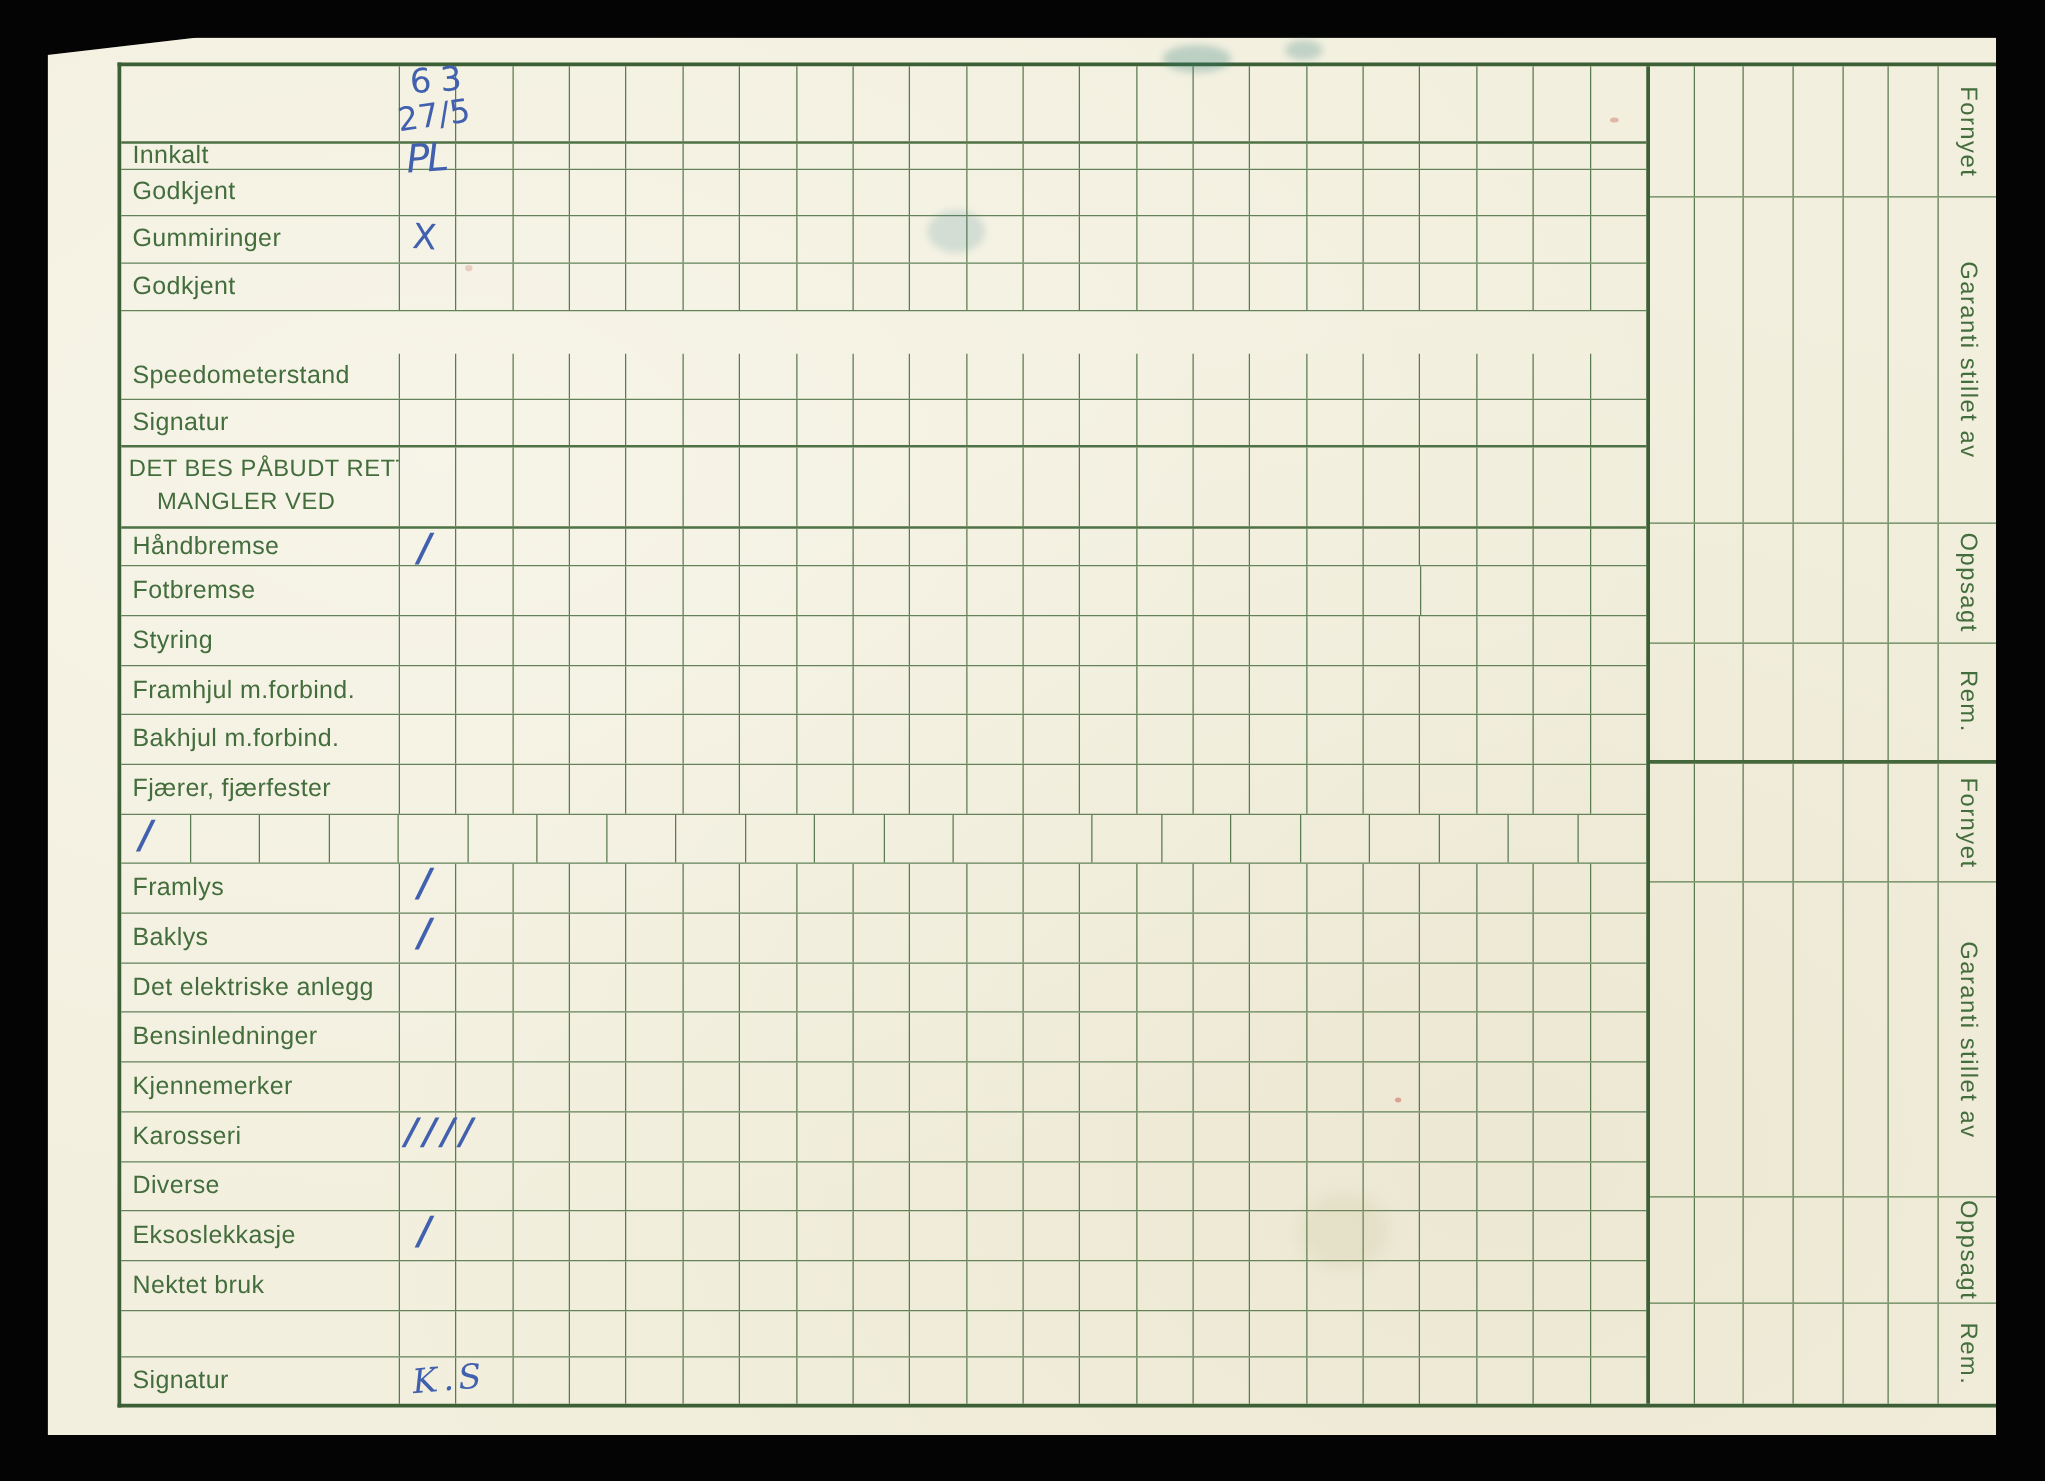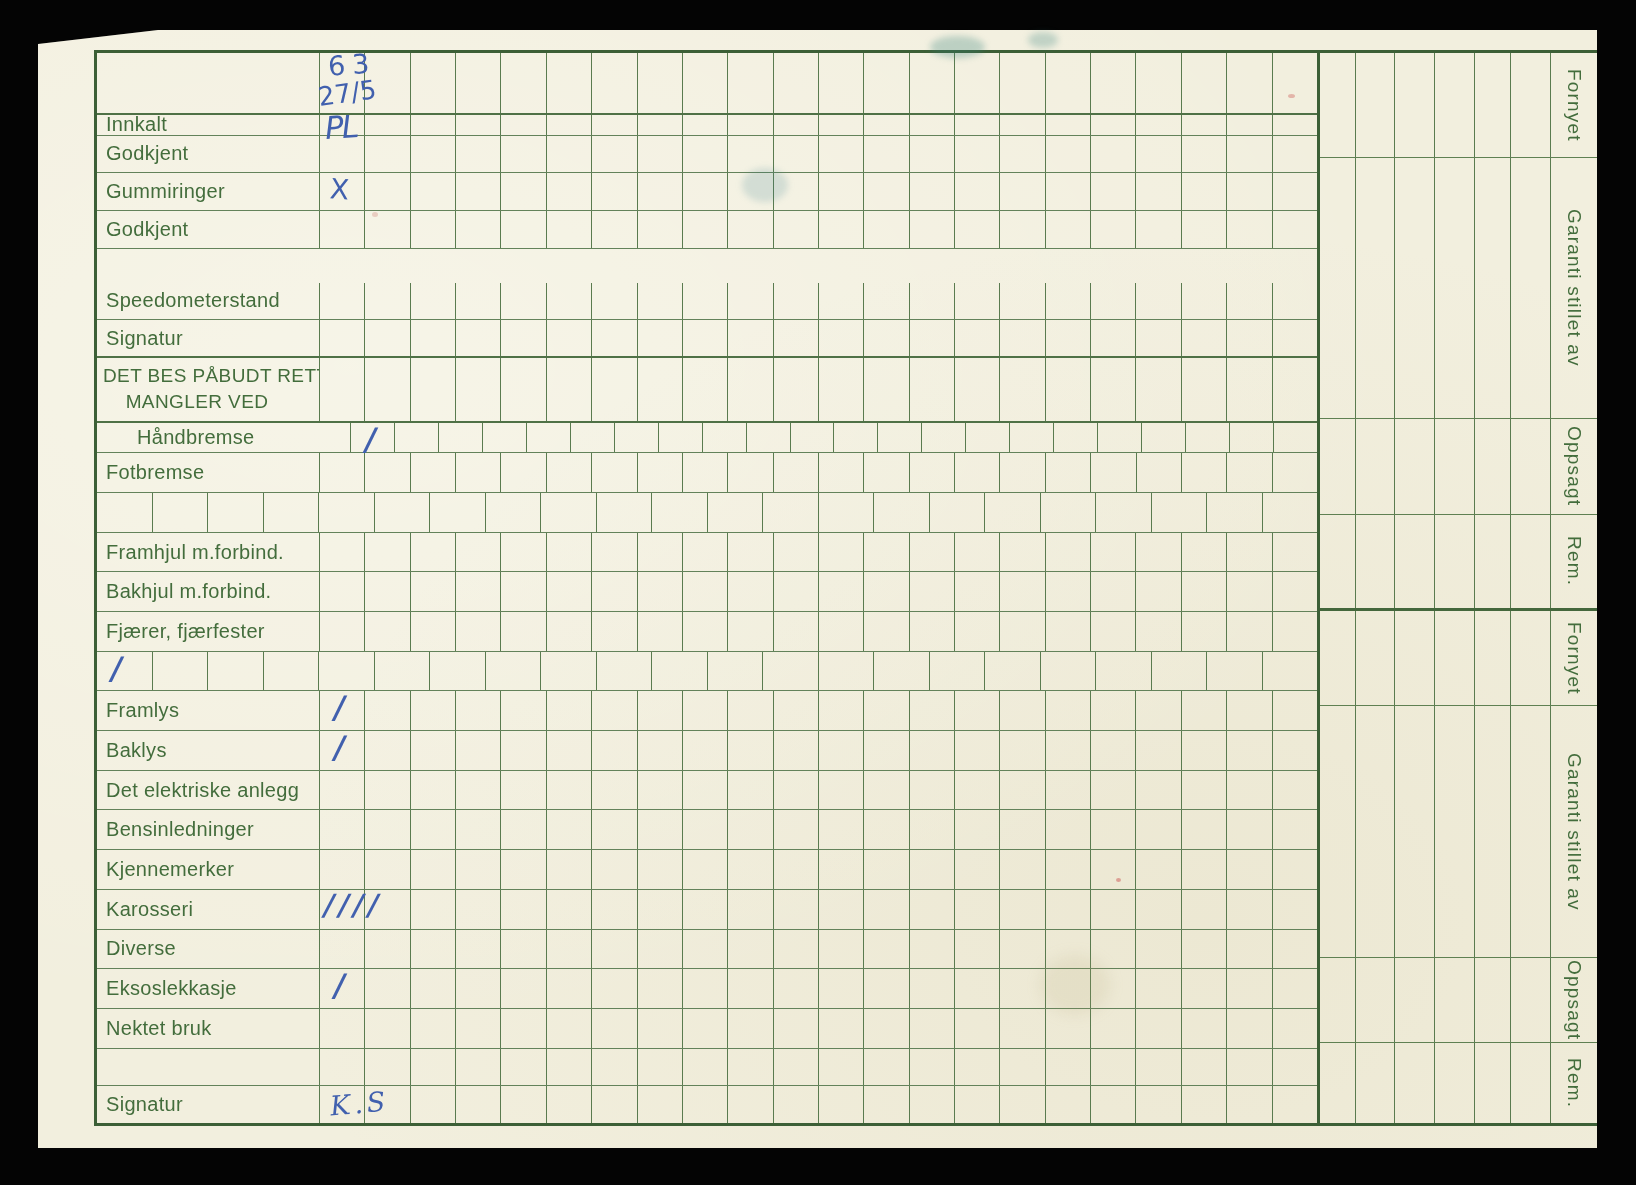--- a/index.html
+++ b/index.html
@@ -277,21 +277,21 @@
             <div class="cell"></div>
             <div class="cell"></div>
             <div class="cell"></div>
             <div class="cell"></div>
             <div class="cell"></div>
             <div class="cell"></div>
             <div class="cell"></div>
             <div class="cell"></div>
             <div class="cell last"></div>
           </div>
-          <div class="row" style="height: 31px; padding-left: 31px;">
+          <div class="row" style="height: 31px;">
             <div class="label-cell">
               <span class="lbl">Håndbremse</span>
             </div>
             <div class="cell">
               <span class="hw hw-slash">/</span>
             </div>
             <div class="cell"></div>
             <div class="cell"></div>
             <div class="cell"></div>
             <div class="cell"></div>
@@ -334,20 +334,23 @@
             <div class="cell"></div>
             <div class="cell"></div>
             <div class="cell"></div>
             <div class="cell"></div>
             <div class="cell"></div>
             <div class="cell"></div>
             <div class="cell"></div>
             <div class="cell last"></div>
           </div>
           <div class="row" style="height: 40px;">
+            <div class="label-cell">
+              <span class="lbl">Styring</span>
+            </div>
             <div class="cell"></div>
             <div class="cell"></div>
             <div class="cell"></div>
             <div class="cell"></div>
             <div class="cell"></div>
             <div class="cell"></div>
             <div class="cell"></div>
             <div class="cell"></div>
             <div class="cell"></div>
             <div class="cell"></div>

